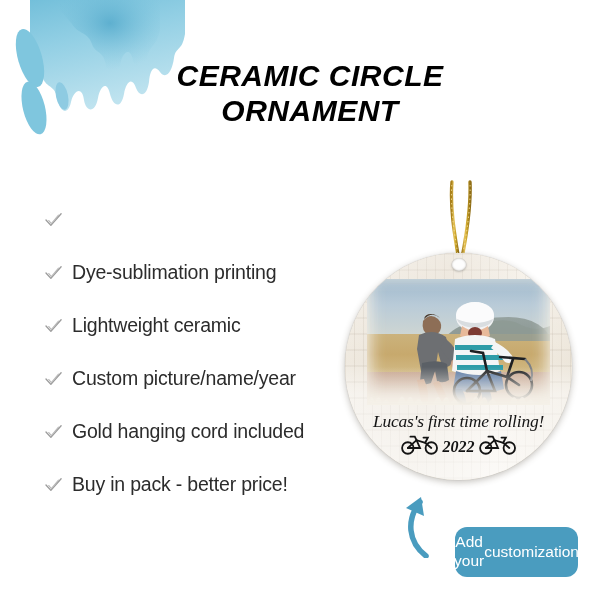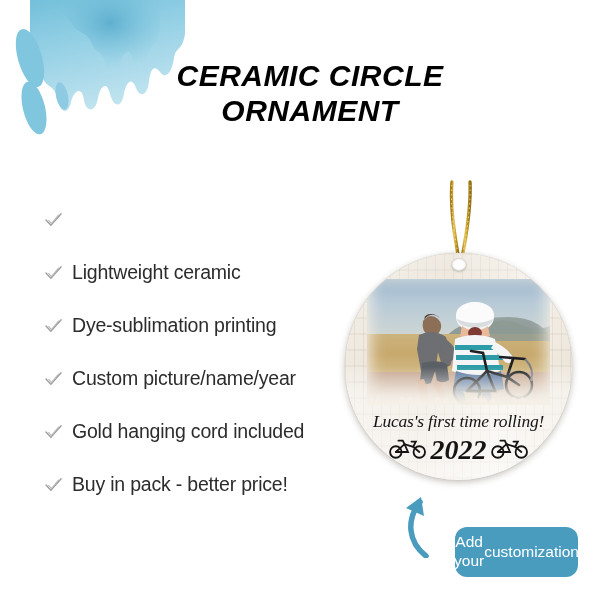--- a/index.html
+++ b/index.html
@@ -96,21 +96,21 @@
     font-family:"Liberation Serif","DejaVu Serif",serif;
     font-style:italic;font-weight:normal;font-size:17.5px;color:#141414;
     letter-spacing:-.2px;
   }
   .yearline{
     position:absolute;left:0;top:181px;width:227px;
     display:flex;align-items:center;justify-content:center;gap:3px;
   }
   .year{
     font-family:"Liberation Serif","DejaVu Serif",serif;
-    font-style:italic;font-weight:bold;font-size:28px;color:#141414;
+    font-style:italic;font-weight:bold;font-size:16px;color:#141414;
   }
   .grommet{
     position:absolute;left:50%;top:5px;transform:translateX(-50%);
     width:15px;height:13px;border-radius:50%;
     background:#fdfdfd;box-shadow:0 0 2px rgba(90,80,65,.55) inset,0 1px 2px rgba(0,0,0,.18);
   }
 
   
   .arrow{position:absolute;left:396px;top:486px;width:62px;height:72px;}
   .cta{
@@ -170,31 +170,31 @@
       </span>
     </div>
 
     <div class="feat">
       <span class="feat-check">
         <svg viewBox="0 0 22 18" width="20" height="16">
           <path d="M2 9 L7.5 15 L19 2" fill="none" stroke="#9b9b9b" stroke-width="1.5" stroke-linecap="round" stroke-linejoin="round"></path>
           <path d="M5 9.5 L8 13 L16 3.5" fill="none" stroke="#b9b9b9" stroke-width="1.2" stroke-linecap="round" stroke-linejoin="round"></path>
         </svg>
       </span>
+      <span class="feat-label">Dye-sublimation printing</span>
+    </div>
+
+    <div class="feat">
+      <span class="feat-check">
+        <svg viewBox="0 0 22 18" width="20" height="16">
+          <path d="M2 9 L7.5 15 L19 2" fill="none" stroke="#9b9b9b" stroke-width="1.5" stroke-linecap="round" stroke-linejoin="round"></path>
+          <path d="M5 9.5 L8 13 L16 3.5" fill="none" stroke="#b9b9b9" stroke-width="1.2" stroke-linecap="round" stroke-linejoin="round"></path>
+        </svg>
+      </span>
       <span class="feat-label">Lightweight ceramic</span>
-    </div>
-
-    <div class="feat">
-      <span class="feat-check">
-        <svg viewBox="0 0 22 18" width="20" height="16">
-          <path d="M2 9 L7.5 15 L19 2" fill="none" stroke="#9b9b9b" stroke-width="1.5" stroke-linecap="round" stroke-linejoin="round"></path>
-          <path d="M5 9.5 L8 13 L16 3.5" fill="none" stroke="#b9b9b9" stroke-width="1.2" stroke-linecap="round" stroke-linejoin="round"></path>
-        </svg>
-      </span>
-      <span class="feat-label">Dye-sublimation printing</span>
     </div>
 
     <div class="feat">
       <span class="feat-check">
         <svg viewBox="0 0 22 18" width="20" height="16">
           <path d="M2 9 L7.5 15 L19 2" fill="none" stroke="#9b9b9b" stroke-width="1.5" stroke-linecap="round" stroke-linejoin="round"></path>
           <path d="M5 9.5 L8 13 L16 3.5" fill="none" stroke="#b9b9b9" stroke-width="1.2" stroke-linecap="round" stroke-linejoin="round"></path>
         </svg>
       </span>
       <span class="feat-label">Custom picture/name/year</span>

